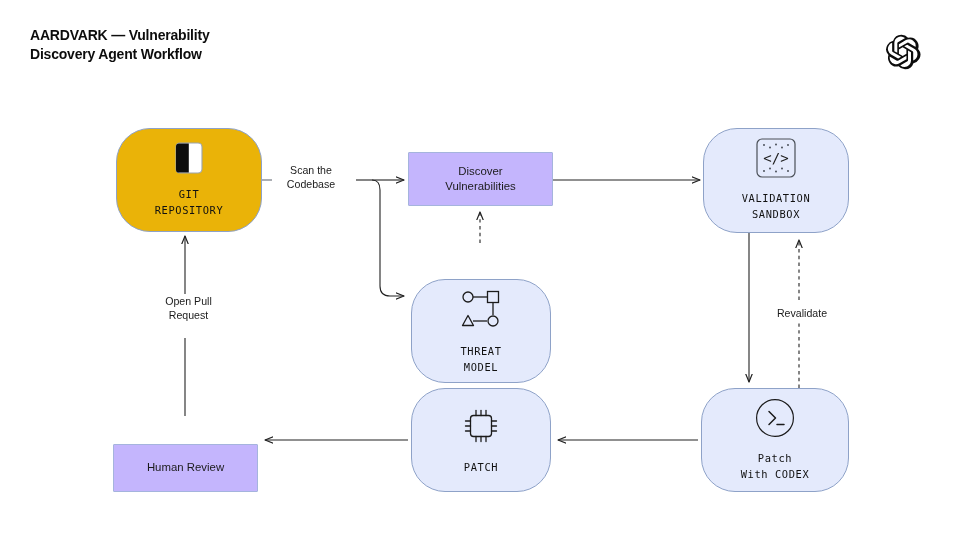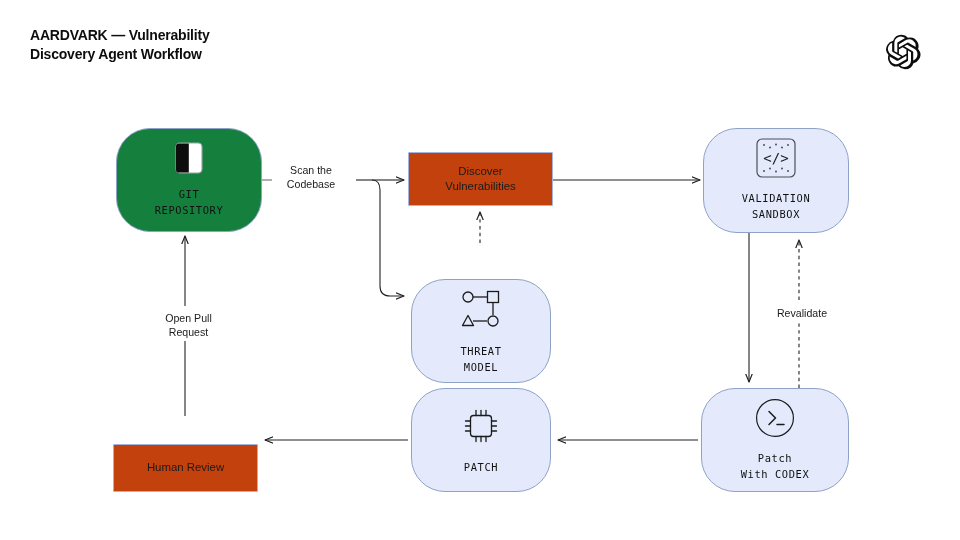--- a/index.html
+++ b/index.html
@@ -54,26 +54,26 @@
     justify-content: center;
   }
   .node-round {
     border: 1.3px solid #8ea2c8;
     border-radius: 34px;
   }
   .node-fill {
     background: #e4eafc;
   }
   .node-white {
-    background: #15803d;
+    background: #eab308;
   }
   .node-rect {
     box-sizing: border-box;
     border: 1.3px solid #a5b4dd;
-    background: #c2410c;
+    background: #c4b5fd;
     border-radius: 1px;
     display: flex;
     align-items: center;
     justify-content: center;
   }
   .node-label-mono {
     font-family: "DejaVu Sans Mono", "Liberation Mono", monospace;
     font-size: 10.4px;
     letter-spacing: 0.6px;
     line-height: 1.5;
@@ -239,16 +239,16 @@
   <span class="node-label-mono">PATCH</span>
 </div>
 
 <div class="node-rect" style="position:absolute; left:113px; top:416px; width:145px; height:48px;margin-top:28px;">
   <span class="node-label-sans">Human Review</span>
 </div>
 
 <div class="edge-label" style="left:272px; top:163px; width:72px;">Scan the
 Codebase</div>
 
-<div class="edge-label" style="left:148px; top:311px; width:75px;">Open Pull
+<div class="edge-label" style="left:148px; top:294px; width:75px;">Open Pull
 Request</div>
 
 <div class="edge-label" style="left:762px; top:306px; width:74px;">Revalidate</div>
 
 </body></html>

